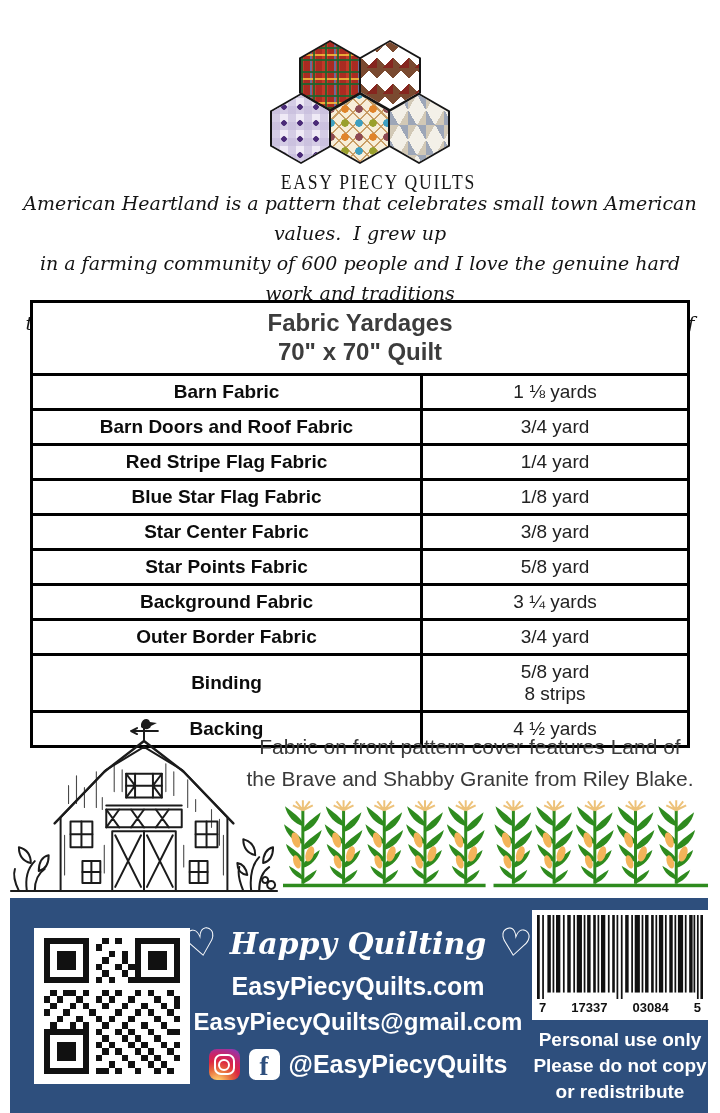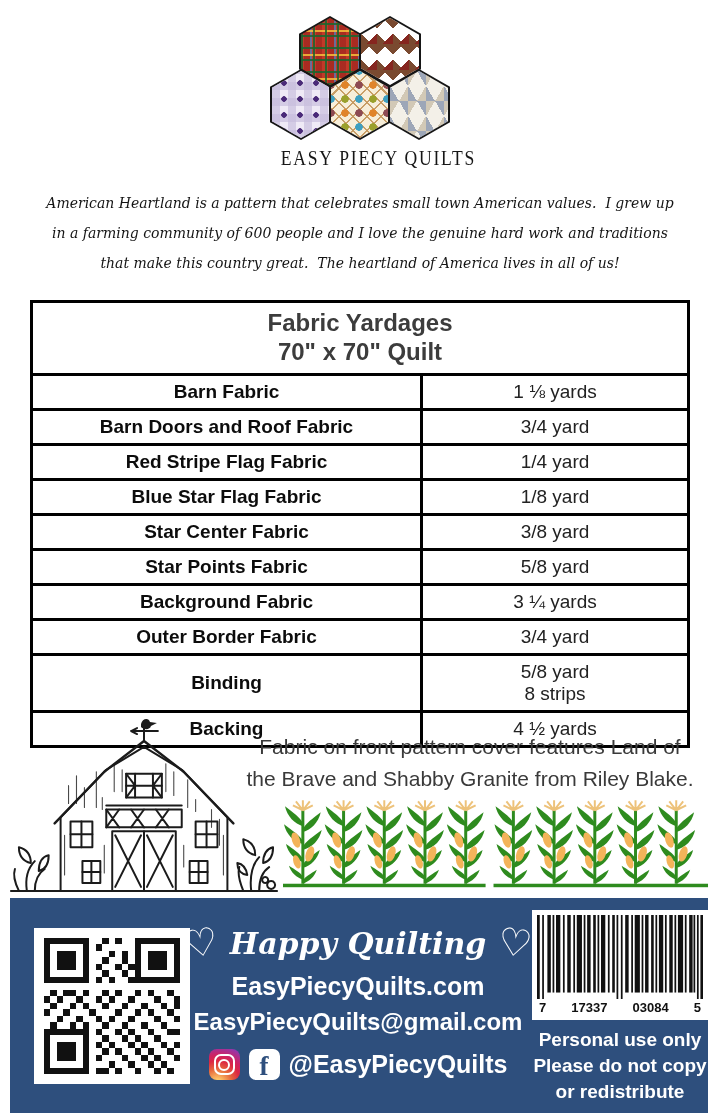--- a/index.html
+++ b/index.html
@@ -1,21 +1,21 @@
 <!DOCTYPE html>
 <html><head>
 <meta charset="utf-8">
 <style>
   html,body{margin:0;padding:0;}
   body{
     width:720px;height:1113px;background:#ffffff;overflow:hidden;position:relative;
     font-family:"Liberation Sans",sans-serif;color:#1a1a1a;
   }
   
-  .logo{position:absolute;top:16px;left:50%;transform:translateX(-50%);width:180px;text-align:center;}
+  .logo{position:absolute;top:40px;left:50%;transform:translateX(-50%);width:180px;text-align:center;}
   .hexes{position:relative;width:180px;height:126px;margin:0 auto;}
   .hex{position:absolute;width:62px;height:71px;
        clip-path:polygon(50% 0,100% 25%,100% 75%,50% 100%,0 75%,0 25%);
        background:#161616;}
   .hex .fill{position:absolute;inset:2px;
        clip-path:polygon(50% 0,100% 25%,100% 75%,50% 100%,0 75%,0 25%);}
   .hx1{left:29px;top:0;}
   .hx2{left:89px;top:0;}
   .hx3{left:0px;top:53px;}
   .hx4{left:59px;top:53px;}
@@ -47,21 +47,21 @@
     background-size:28px 28px,28px 28px,28px 28px,28px 28px,auto,auto;
     background-position:0 0,14px 14px,14px 0,0 14px,0 0,0 0;}
   .p-cubes{background-color:#f3f0e8;background-image:
     linear-gradient(60deg,rgba(128,142,168,.75) 25%,transparent 25% 75%,rgba(128,142,168,.75) 75%),
     linear-gradient(-60deg,rgba(188,174,148,.6) 25%,transparent 25% 75%,rgba(188,174,148,.6) 75%);
     background-size:18px 30px;}
   .brand{margin-top:5px;font-family:"Liberation Serif",serif;font-size:20px;letter-spacing:2px;
          color:#161616;transform:scaleX(.88);transform-origin:center;white-space:nowrap;}
   
   .intro{position:absolute;top:188px;left:20px;width:680px;text-align:center;
-         font-family:"DejaVu Serif",serif;font-style:italic;font-size:14px;line-height:30px;color:#141414;}
+         font-family:"DejaVu Serif",serif;font-style:italic;font-size:19px;line-height:30px;color:#141414;}
   .intro p{margin:0;white-space:pre-wrap;}
   
   .ytable{position:absolute;left:30px;top:300px;width:660px;border:3px solid #000;background:#fff;box-sizing:border-box;}
   .ytable-header{border-bottom:3px solid #000;text-align:center;padding:5px 0 7px;
                  font-weight:bold;color:#3c3c3c;font-size:24px;line-height:29px;}
   .yrow{display:flex;border-bottom:3px solid #000;}
   .yrow:last-child{border-bottom:none;}
   .ylabel{width:390px;border-right:3px solid #000;display:flex;align-items:center;justify-content:center;
           font-weight:bold;color:#0c0c0c;font-size:19px;padding:5px 17px;box-sizing:border-box;text-align:center;}
   .yvalue{flex:1;display:flex;flex-direction:column;align-items:center;justify-content:center;

